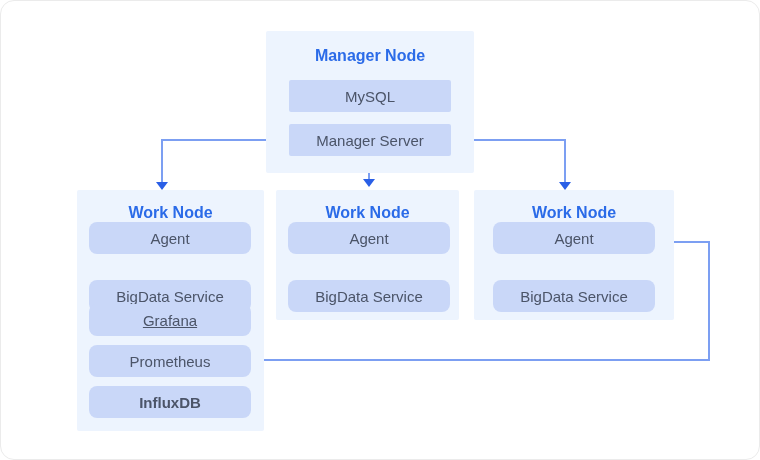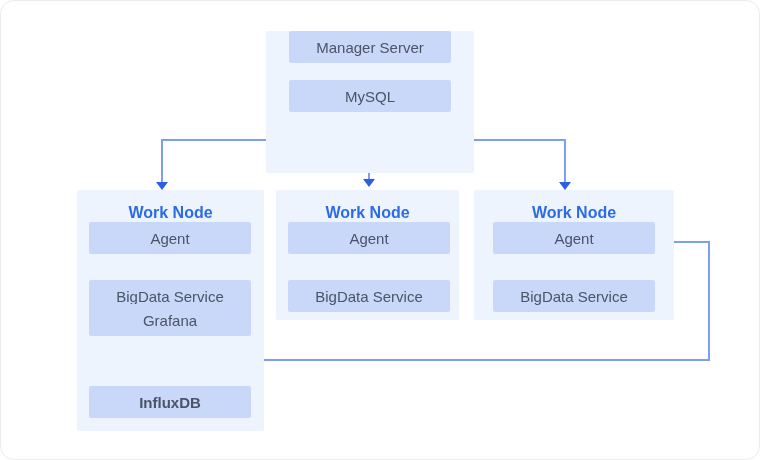--- a/index.html
+++ b/index.html
@@ -34,24 +34,24 @@
     border-radius:2px;
     display:flex;align-items:center;justify-content:center;
     font-size:15px;
     color:var(--box-text,#4B5468);
   }
   
   .manager-panel .box{left:23px;}
   .manager-panel .box:nth-of-type(2){top:49px;}
   .manager-panel .box:nth-of-type(3){top:93px;}
   
-  .work-panel .box{left:12px;}
+  .work-panel .box{left:12px;border-radius:8px;}
   .work-panel .b0{top:32px;}
   .work-panel .b1{top:90px;}
-  .work-panel .b2{top:114px;}
+  .work-panel .b2{top:114px;text-decoration:underline;}
   .work-panel .b3{top:155px;}
   .work-panel .b4{top:196px;font-weight:bold;}
   .work-panel-3 .box{left:19px;}
   svg.connectors{position:absolute;left:0;top:0;pointer-events:none;}
   svg.connectors polyline, svg.connectors line{
     fill:none;
     stroke:var(--connector-line,#7C9FF2);
     stroke-width:2;
   }
   svg.connectors polygon{fill:var(--arrowhead,#2A5FE6);stroke:none;}
@@ -70,29 +70,31 @@
     <polygon points="362,178 374,178 368,186"></polygon>
 
     <polyline points="473,139 564,139 564,181"></polyline>
     <polygon points="558,181 570,181 564,189"></polygon>
 
     <polyline points="673,241 708,241 708,359 262,359"></polyline>
     <polygon points="262,353 262,365 252,359"></polygon>
   </svg>
 
   <div class="panel manager-panel" style="left:265px;top:30px;width:208px;height:142px;">
+    <div class="panel-title" style="top:15px;">Manager Node</div>
+    <div class="box">MySQL</div>
     <div class="box">Manager Server</div>
-    <div class="box">MySQL</div>
   </div>
 
   <div class="panel work-panel work-panel-1" style="left:76px;top:189px;width:187px;height:241px;">
     <div class="panel-title">Work Node</div>
     <div class="box b0">Agent</div>
     <div class="box b1">BigData Service</div>
     <div class="box b2">Grafana</div>
+    <div class="box b3">Prometheus</div>
     <div class="box b4">InfluxDB</div>
   </div>
 
   <div class="panel work-panel work-panel-2" style="left:275px;top:189px;width:183px;height:130px;">
     <div class="panel-title">Work Node</div>
     <div class="box b0">Agent</div>
     <div class="box b1">BigData Service</div>
   </div>
 
   <div class="panel work-panel work-panel-3" style="left:473px;top:189px;width:200px;height:130px;">

